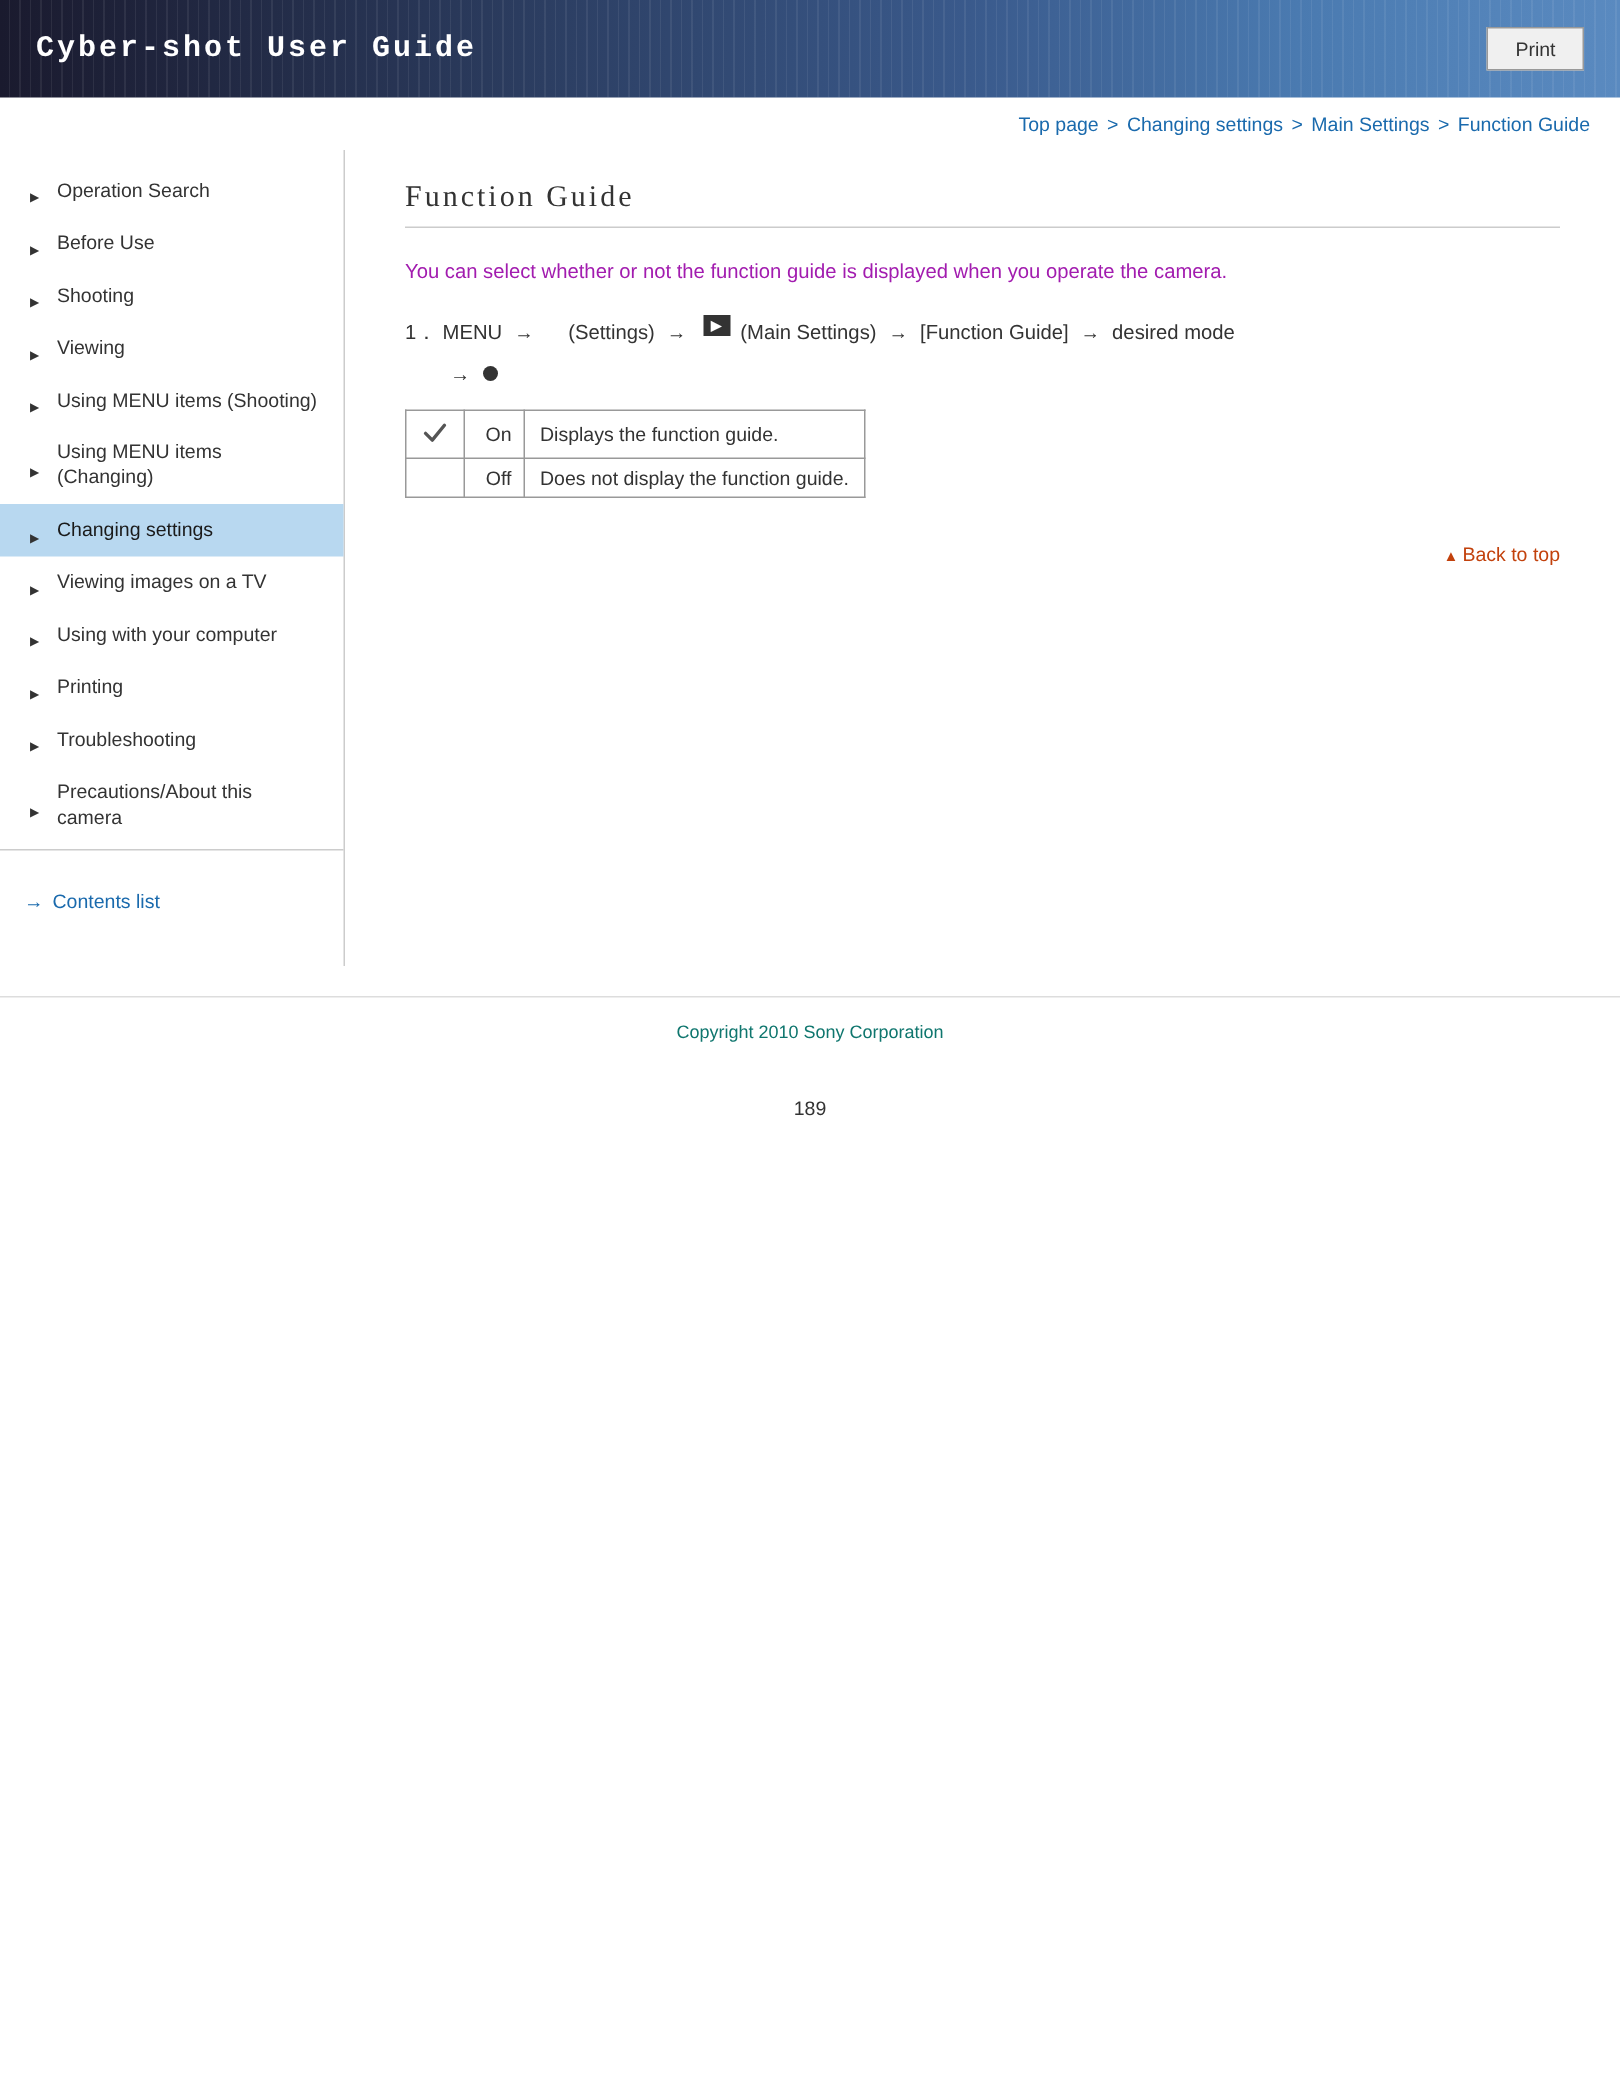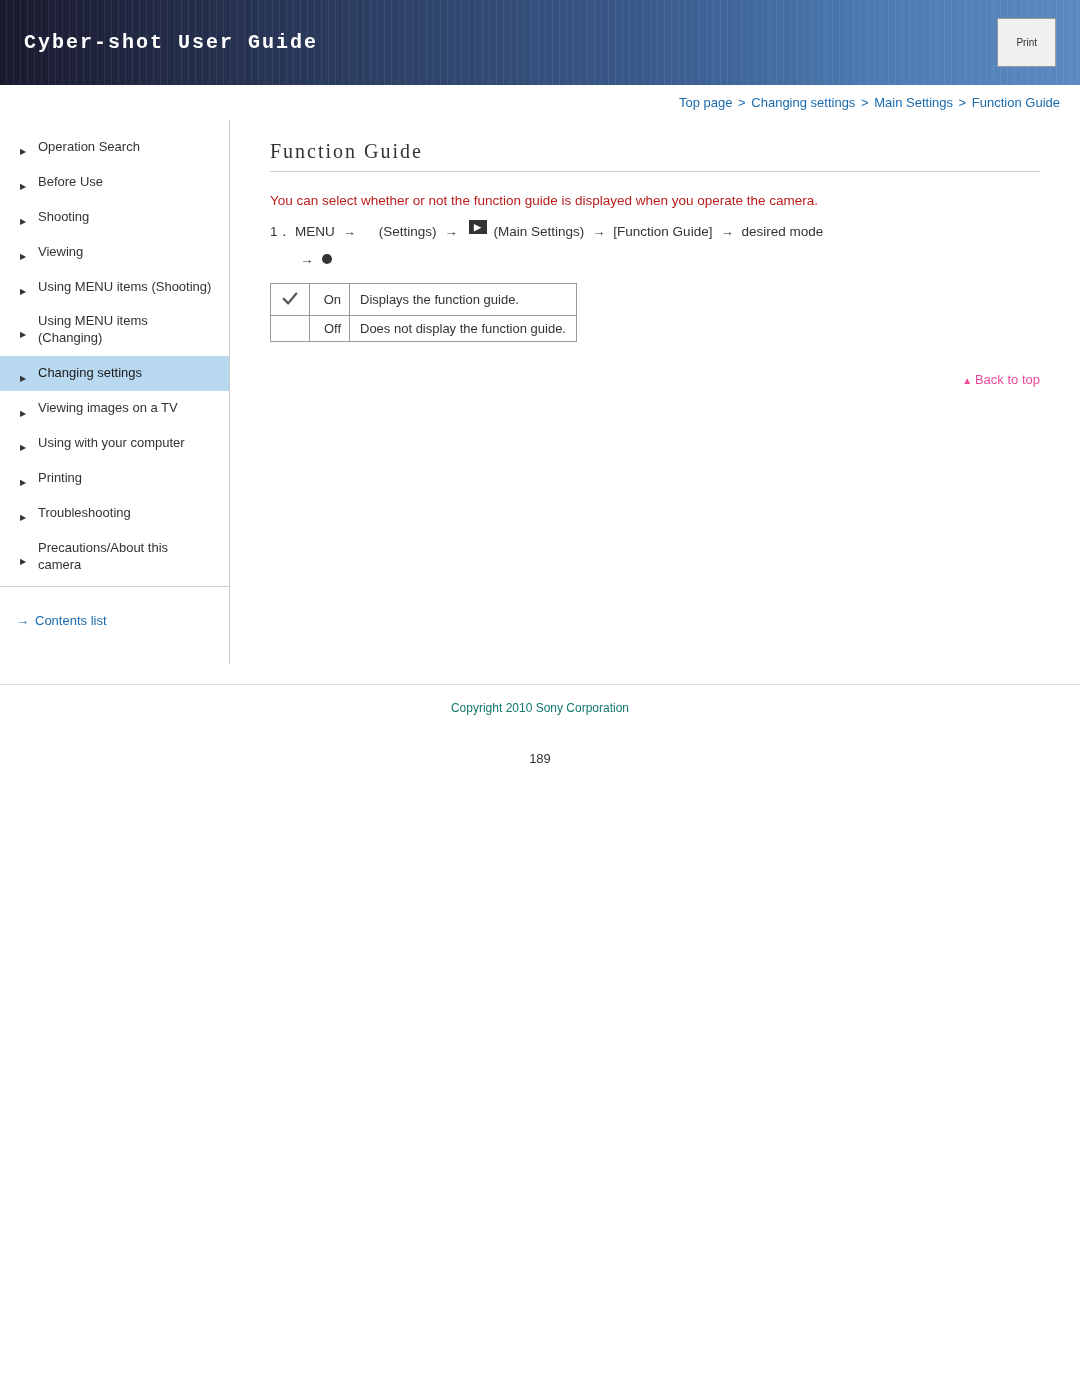--- a/index.html
+++ b/index.html
@@ -40,22 +40,22 @@
       font-size: 20px;
       font-family: 'Courier New', monospace;
       font-weight: bold;
       letter-spacing: 2px;
       position: relative;
       z-index: 1;
     }
     .print-btn {
       background: #f0f0f0;
       border: 1px solid #999;
-      padding: 18px 18px;
-      font-size: 10px;
+      padding: 6px 18px;
+      font-size: 13px;
       cursor: pointer;
       position: relative;
       z-index: 1;
       color: #333;
     }
 
     
     .breadcrumb-bar {
       padding: 10px 20px;
       text-align: right;
@@ -137,22 +137,22 @@
       font-weight: normal;
       letter-spacing: 2px;
       font-family: Georgia, serif;
       color: #333;
       padding-bottom: 8px;
       border-bottom: 1px solid #ccc;
       margin-bottom: 18px;
     }
     .description {
       font-size: 13.5px;
-      color: #b91c1c;
-      margin-bottom: 8px;
+      color: #a21caf;
+      margin-bottom: 18px;
       line-height: 1.6;
     }
     .instruction {
       font-size: 13.5px;
       color: #333;
       margin-bottom: 8px;
       line-height: 1.8;
       display: flex;
       align-items: flex-start;
       flex-wrap: wrap;
@@ -230,21 +230,21 @@
       min-width: 200px;
     }
 
     
     .back-to-top {
       text-align: right;
       font-size: 13px;
       margin-top: 30px;
     }
     .back-to-top a {
-      color: #ec4899;
+      color: #c2410c;
       text-decoration: none;
     }
     .back-to-top a::before {
       content: '▲ ';
       font-size: 10px;
     }
 
     
     .page-footer {
       text-align: center;

